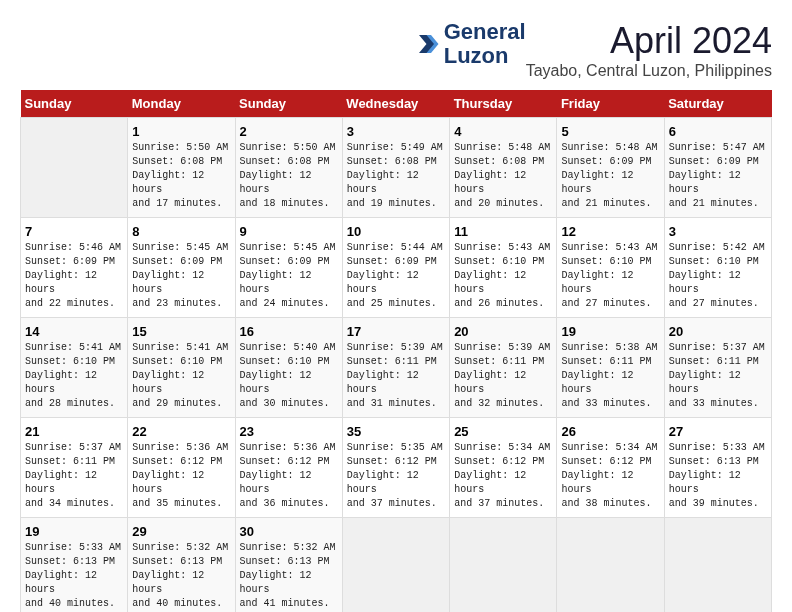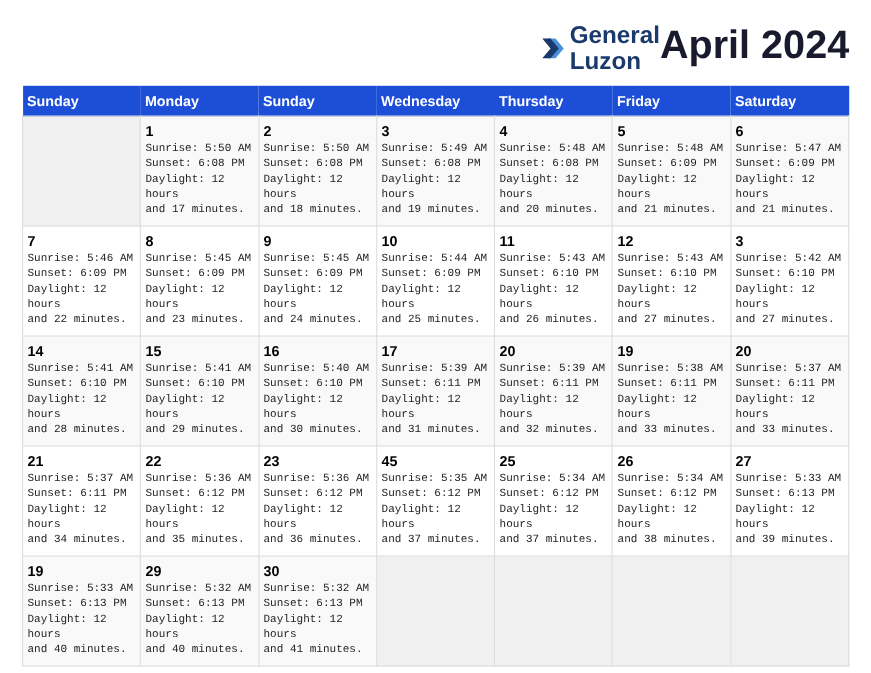--- a/index.html
+++ b/index.html
@@ -29,34 +29,34 @@
     .logo-icon {
       width: 30px;
       height: 30px;
       margin-right: 4px;
     }
     .title-block {
       text-align: right;
     }
     .month-title {
       font-size: 36px;
-      font-weight: bold;
+      font-weight: normal;
       color: #1a1a2e;
     }
     .location {
       font-size: 16px;
       color: #444;
     }
     table {
       width: 100%;
       border-collapse: collapse;
       font-size: 11px;
     }
     thead tr th {
-      background-color: #1d4ed8;
+      background-color: #b91c1c;
       color: #fff;
       padding: 6px 4px;
       text-align: left;
       font-size: 13px;
       font-weight: bold;
     }
     tbody tr td {
       vertical-align: top;
       padding: 6px 4px;
       border: 1px solid #ddd;
@@ -91,20 +91,21 @@
       <polygon points="28,8 38,20 28,32 18,32 28,20 18,8" fill="#4a90d9"></polygon>
       <polygon points="22,8 32,20 22,32 12,32 22,20 12,8" fill="#1a3a6b"></polygon>
     </svg>
     <div class="logo-text">
       <div>General</div>
       <div>Luzon</div>
     </div>
   </div>
   <div class="title-block">
     <div class="month-title">April 2024</div>
+    <div class="location">Tayabo, Central Luzon, Philippines</div>
   </div>
 </div>
 
 <table>
   <thead>
     <tr>
     <th>Sunday</th>
         <th>Monday</th>
         <th>Sunday</th>
         <th>Wednesday</th>
@@ -208,21 +209,21 @@
         </td>
         <td>
           <div class="day-number">22</div>
           <div class="day-info">Sunrise: 5:36 AM<br>Sunset: 6:12 PM<br>Daylight: 12 hours<br>and 35 minutes.</div>
         </td>
         <td>
           <div class="day-number">23</div>
           <div class="day-info">Sunrise: 5:36 AM<br>Sunset: 6:12 PM<br>Daylight: 12 hours<br>and 36 minutes.</div>
         </td>
         <td>
-          <div class="day-number">45</div>
+          <div class="day-number">35</div>
           <div class="day-info">Sunrise: 5:35 AM<br>Sunset: 6:12 PM<br>Daylight: 12 hours<br>and 37 minutes.</div>
         </td>
         <td>
           <div class="day-number">25</div>
           <div class="day-info">Sunrise: 5:34 AM<br>Sunset: 6:12 PM<br>Daylight: 12 hours<br>and 37 minutes.</div>
         </td>
         <td>
           <div class="day-number">26</div>
           <div class="day-info">Sunrise: 5:34 AM<br>Sunset: 6:12 PM<br>Daylight: 12 hours<br>and 38 minutes.</div>
         </td>

